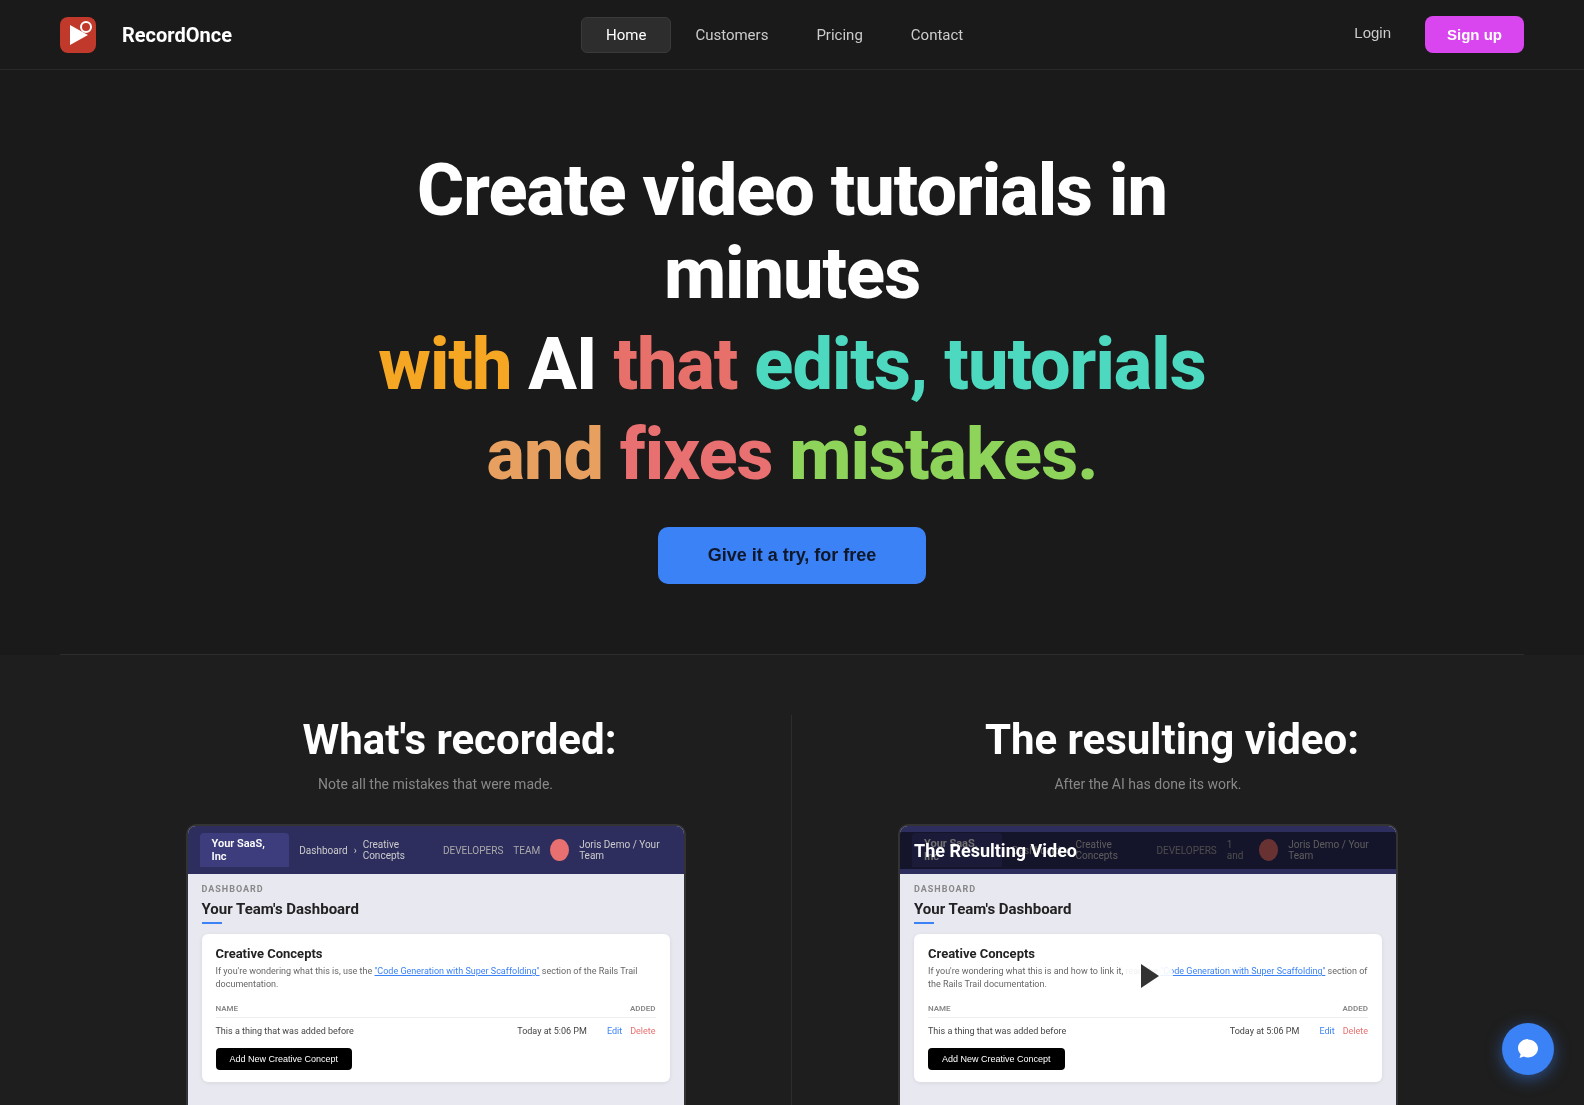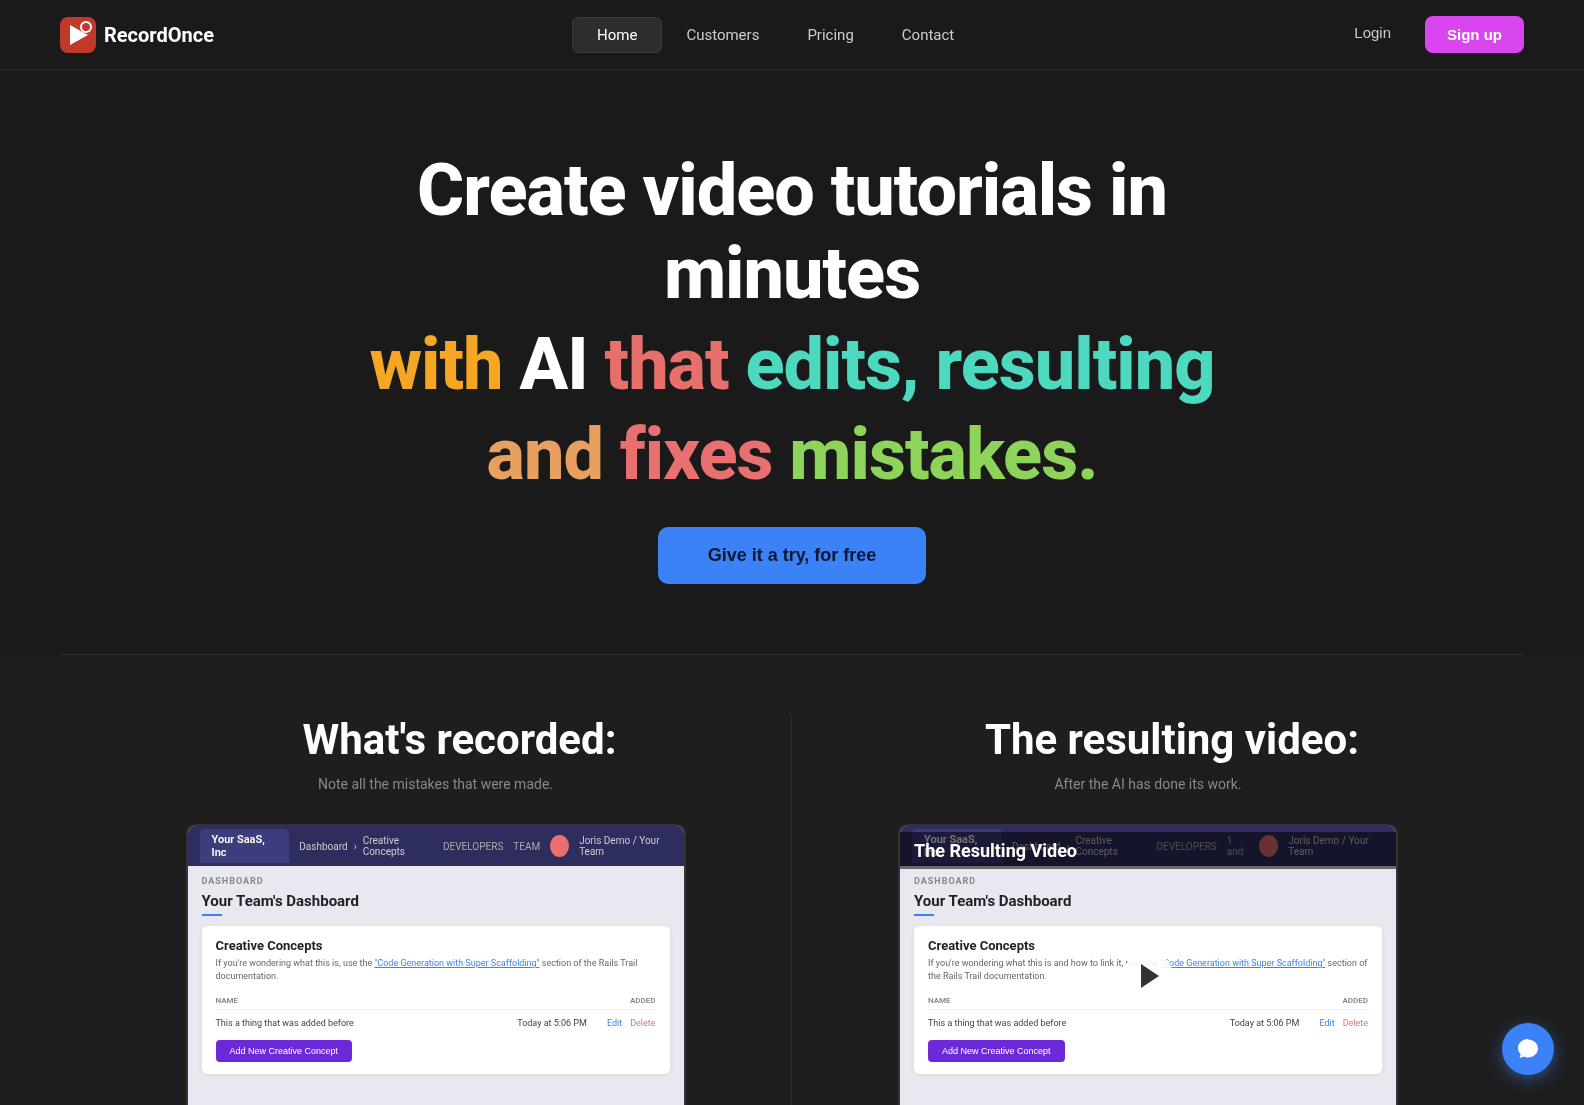--- a/index.html
+++ b/index.html
@@ -21,21 +21,21 @@
       height: 70px;
       background-color: #1a1a1a;
       border-bottom: 1px solid #2a2a2a;
       position: sticky;
       top: 0;
       z-index: 100;
     }
     .nav-logo {
       display: flex;
       align-items: center;
-      gap: 8px;
+      gap: 26px;
       text-decoration: none;
       color: #fff;
     }
     .logo-icon {
       width: 36px;
       height: 36px;
     }
     .logo-text {
       font-size: 20px;
       font-weight: 700;
@@ -186,21 +186,21 @@
       width: 100%;
       height: 300px;
       background: #f0f0f0;
       position: relative;
       overflow: hidden;
     }
 
     
     .browser-chrome {
       background: #2d2d5e;
-      height: 40px;
+      height: 48px;
       display: flex;
       align-items: center;
       padding: 0 12px;
       gap: 10px;
     }
     .browser-tab {
       background: #3d3d7e;
       padding: 4px 12px;
       border-radius: 4px 4px 0 0;
       font-size: 11px;
@@ -273,21 +273,21 @@
     }
     .card-actions {
       display: flex;
       gap: 8px;
       font-size: 9px;
     }
     .action-edit { color: #3b82f6; }
     .action-delete { color: #e87070; }
     .btn-add-card {
       margin-top: 8px;
-      background: #6d28d9;
+      background: #000000;
       color: #fff;
       border: none;
       padding: 6px 14px;
       font-size: 9px;
       border-radius: 4px;
       cursor: pointer;
     }
 
     
     .play-overlay {
@@ -375,21 +375,21 @@
 <section class="hero">
   <h1 class="hero-title">
     <span class="hero-title-line1">Create video tutorials in minutes</span>
     <span class="hero-title-line2">
       <span class="color-yellow">with</span>
       <span style="color:#fff;"> AI </span>
       <span class="color-pink">that</span>
       <span style="color:#fff;"> </span>
       <span class="color-teal">edits,</span>
       <span style="color:#fff;"> </span>
-      <span class="color-teal">resulting</span>
+      <span class="color-teal">tutorials</span>
     </span>
     <span class="hero-title-line3">
       <span class="color-orange">and</span>
       <span style="color:#fff;"> </span>
       <span class="color-salmon">fixes</span>
       <span style="color:#fff;"> </span>
       <span class="color-green">mistakes.</span>
     </span>
   </h1>
   <button class="btn-cta">Give it a try, for free</button>

